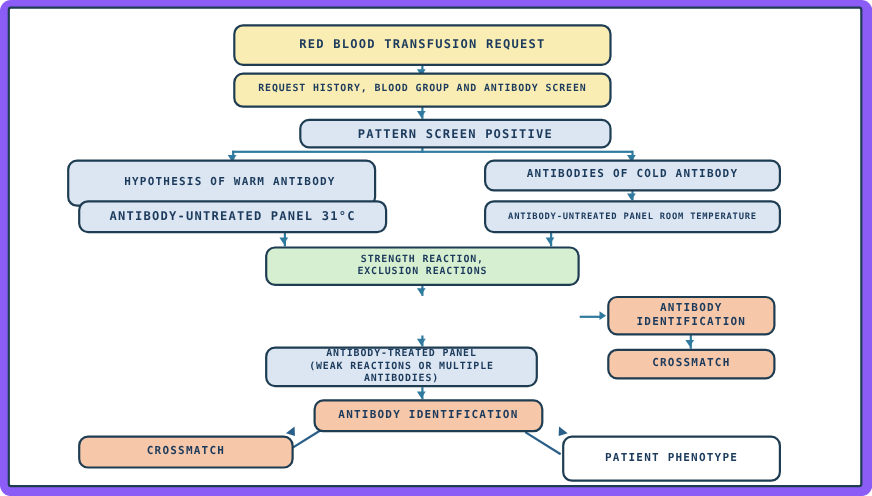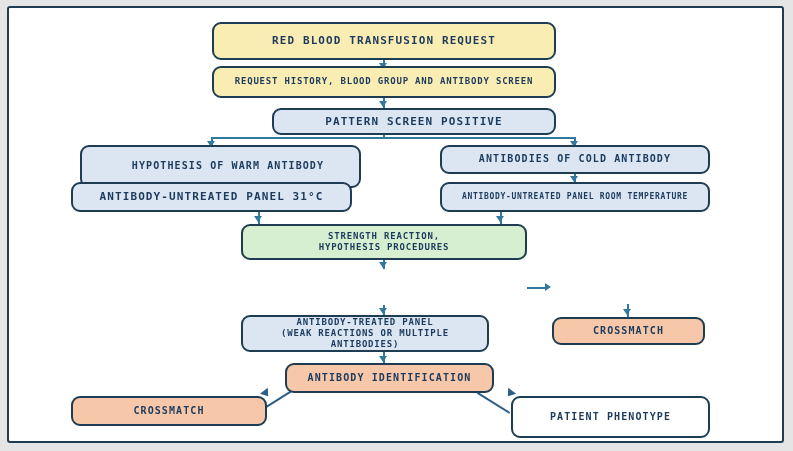--- a/index.html
+++ b/index.html
@@ -7,22 +7,23 @@
     padding: 0;
     background: #ffffff;
   }
   body {
     font-family: "DejaVu Sans Mono", monospace;
   }
   #canvas {
     position: relative;
     width: 793px;
     height: 451px;
-    background: #e5e5e5;
+    background: #8b5cf6;
     overflow: hidden;
+    border-radius: 10px;
   }
   .outer-frame {
     position: absolute;
     left: 7px;
     top: 6px;
     width: 777px;
     height: 437px;
     border: 2.5px solid #1e3c52;
     border-radius: 3px;
     box-sizing: border-box;
@@ -144,32 +145,34 @@
 
   <div class="diag-line" style="left:478px; top:392px; width:38px; transform: rotate(32deg);"></div>
   <div class="diag-head" style="left:505px; top:390px; transform: rotate(38deg);"></div>
 
   <div class="node fill-yellow fs-11" style="left:212px; top:22px; width:344px; height:38px;">RED BLOOD TRANSFUSION REQUEST</div>
 
   <div class="node fill-yellow fs-9" style="left:212px; top:66px; width:344px; height:32px;">REQUEST HISTORY, BLOOD GROUP AND ANTIBODY SCREEN</div>
 
   <div class="node fill-blue fs-11" style="left:272px; top:108px; width:284px; height:27px;">PATTERN SCREEN POSITIVE</div>
 
-  <div class="node fill-blue fs-10" style="left:80px; top:145px; width:281px; height:43px;padding-left:21px;">HYPOTHESIS OF WARM ANTIBODY</div>
+  <div class="node fill-blue fs-10" style="left:61px; top:145px; width:281px; height:43px;padding-left:21px;">HYPOTHESIS OF WARM ANTIBODY</div>
 
   <div class="node fill-blue fs-10" style="left:440px; top:145px; width:270px; height:29px;">ANTIBODIES OF COLD ANTIBODY</div>
 
   <div class="node fill-blue fs-11" style="left:71px; top:182px; width:281px; height:30px;">ANTIBODY-UNTREATED PANEL 31°C</div>
 
   <div class="node fill-blue fs-8" style="left:440px; top:182px; width:270px; height:30px;">ANTIBODY-UNTREATED PANEL ROOM TEMPERATURE</div>
 
   <div class="node fill-green fs-9" style="left:241px; top:224px; width:286px; height:36px;">STRENGTH REACTION,
-HYPOTHESIS PROCEDURES</div>
+EXCLUSION REACTIONS</div>
 
 
+  <div class="node fill-salmon fs-10" style="left:552px; top:269px; width:153px; height:36px;">ANTIBODY
+IDENTIFICATION</div>
 
   <div class="node fill-salmon fs-10" style="left:552px; top:317px; width:153px; height:28px;">CROSSMATCH</div>
 
   <div class="node fill-blue fs-9" style="left:241px; top:315px; width:248px; height:37px;">ANTIBODY-TREATED PANEL
 (WEAK REACTIONS OR MULTIPLE ANTIBODIES)</div>
 
   <div class="node fill-salmon fs-10" style="left:285px; top:363px; width:209px; height:30px;">ANTIBODY IDENTIFICATION</div>
 
   <div class="node fill-salmon fs-10" style="left:71px; top:396px; width:196px; height:30px;">CROSSMATCH</div>
 

